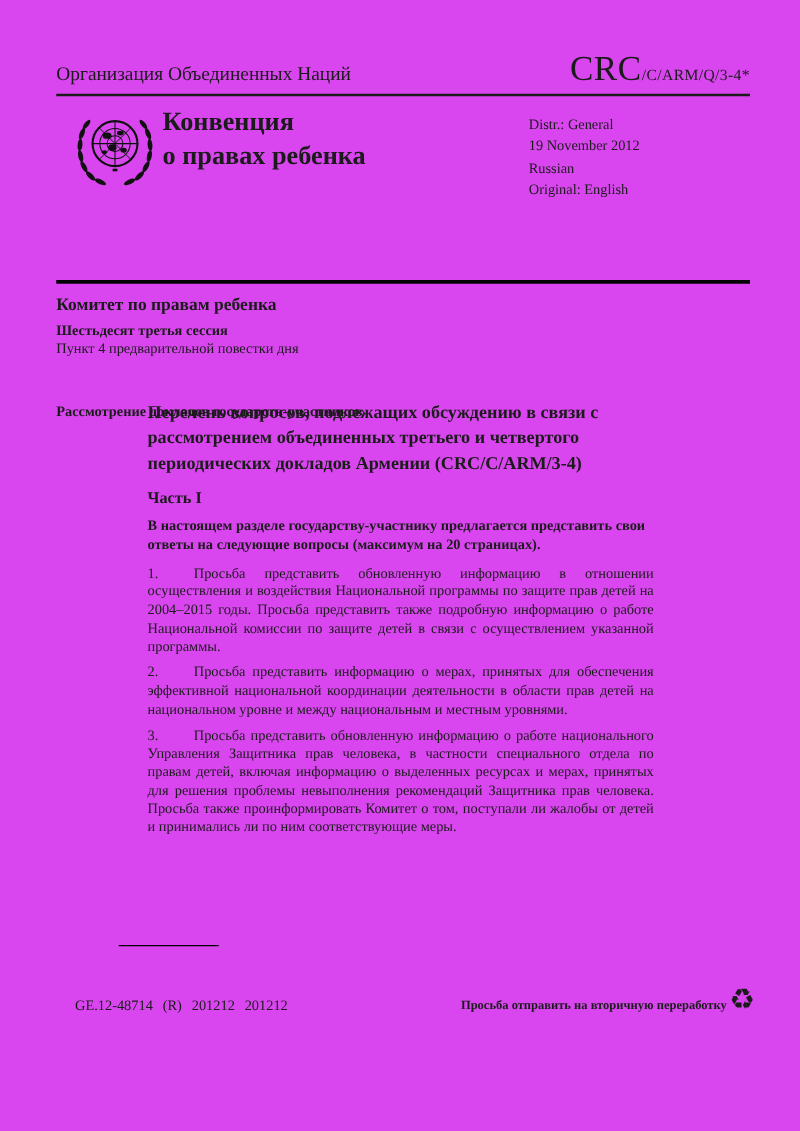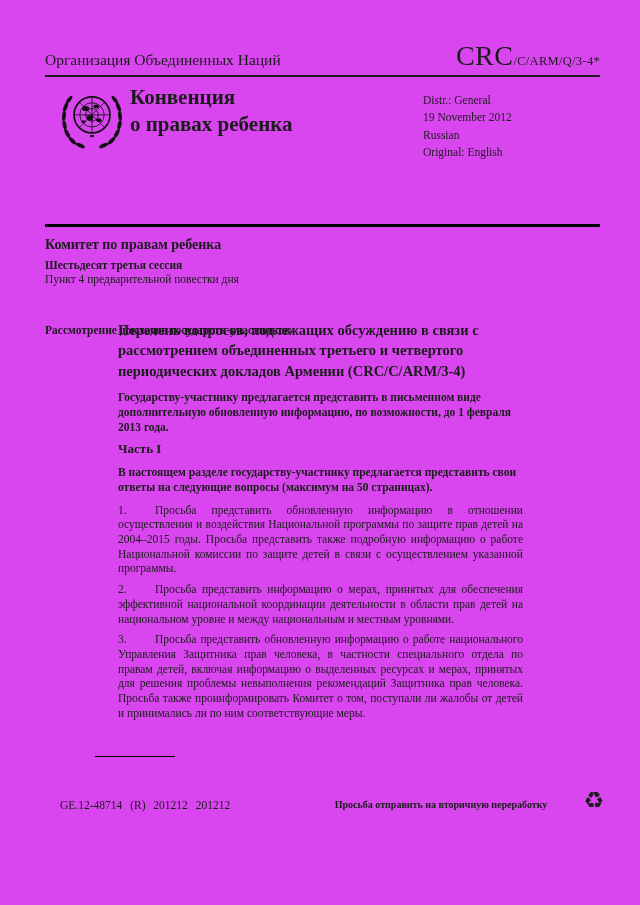--- a/index.html
+++ b/index.html
@@ -26,21 +26,21 @@
   .p-bold { font-weight:bold; line-height:1.3; margin:0 0 6px 0; }
   .p-italic { font-style:italic; line-height:1.32; margin:0 0 11px 0; }
   .main h2 { font-size:13px; font-weight:bold; margin:0 0 8px 0; }
   .p-intro { font-weight:bold; line-height:1.3; margin:0 0 8px 0; }
   .p-num { text-align:justify; line-height:1.28; margin:0 0 6px 0; }
   .pnum { display:inline-block; width:37px; }
   .footnote-sep { position:absolute; left:95px; top:756px; width:80px; height:1px; background:#000; }
   .footnote { position:absolute; left:95px; top:763px; width:440px; font-size:10.5px; }
   .fn-marker { display:inline-block; margin-left:13px; margin-right:7px; }
   .ge-number { position:absolute; left:60px; top:799px; font-size:11.5px; word-spacing:5px; }
-  .recycle-row { position:absolute; right:36px; top:793px; display:flex; align-items:center;gap:34px; }
+  .recycle-row { position:absolute; right:36px; top:793px; display:flex; align-items:center; }
   .recycle-text { font-size:10px; font-weight:bold; }
   .recycle-icon { font-family:"DejaVu Sans", sans-serif; font-size:23px; line-height:1; margin-left:2px; transform:translateY(-4px); }
 </style>
 </head>
 <body>
 
 <div class="page">
 
   <div class="org-name">Организация Объединенных Наций</div>
 
@@ -103,23 +103,22 @@
 
   <div class="committee">
     <div class="c-name">Комитет по правам ребенка</div>
     <div class="c-session">Шестьдесят третья сессия</div>
     <div class="c-item">Пункт 4 предварительной повестки дня</div>
     <div class="c-agenda">Рассмотрение докладов государств-участников</div>
   </div>
 
   <div class="main">
     <h1>Перечень вопросов, подлежащих обсуждению в связи с рассмотрением объединенных третьего и четвертого периодических докладов Армении (CRC/C/ARM/3-4)</h1>
-    <p class="p-bold">Государству-участнику предлагается представить в письменном виде дополнительную обновленную информацию, по возможности, до 1 февраля 2013 года.</p>
     <h2>Часть I</h2>
-    <p class="p-intro">В настоящем разделе государству-участнику предлагается представить свои ответы на следующие вопросы (максимум на 50 страницах).</p>
+    <p class="p-intro">В настоящем разделе государству-участнику предлагается представить свои ответы на следующие вопросы (максимум на 20 страницах).</p>
     <p class="p-num"><span class="pnum">1.</span><span>Просьба представить обновленную информацию в отношении осуществления и воздействия Национальной программы по защите прав детей на 2004–2015 годы. Просьба представить также подробную информацию о работе Национальной комиссии по защите детей в связи с осуществлением указанной программы.</span></p>
     <p class="p-num"><span class="pnum">2.</span><span>Просьба представить информацию о мерах, принятых для обеспечения эффективной национальной координации деятельности в области прав детей на национальном уровне и между национальным и местным уровнями.</span></p>
     <p class="p-num"><span class="pnum">3.</span><span>Просьба представить обновленную информацию о работе национального Управления Защитника прав человека, в частности специального отдела по правам детей, включая информацию о выделенных ресурсах и мерах, принятых для решения проблемы невыполнения рекомендаций Защитника прав человека. Просьба также проинформировать Комитет о том, поступали ли жалобы от детей и принимались ли по ним соответствующие меры.</span></p>
   </div>
 
   <div class="footnote-sep"></div>
 
   <div class="ge-number">GE.12-48714 (R) 201212 201212</div>
 
   <div class="recycle-row">

